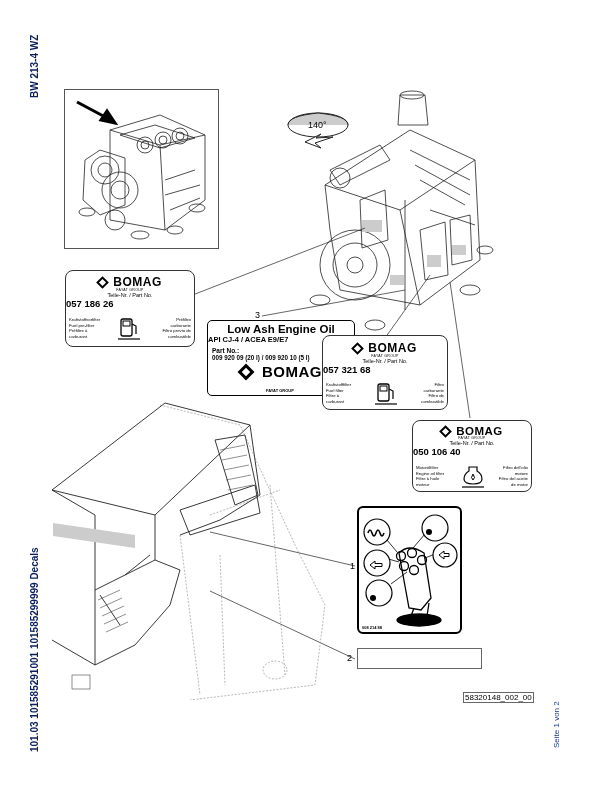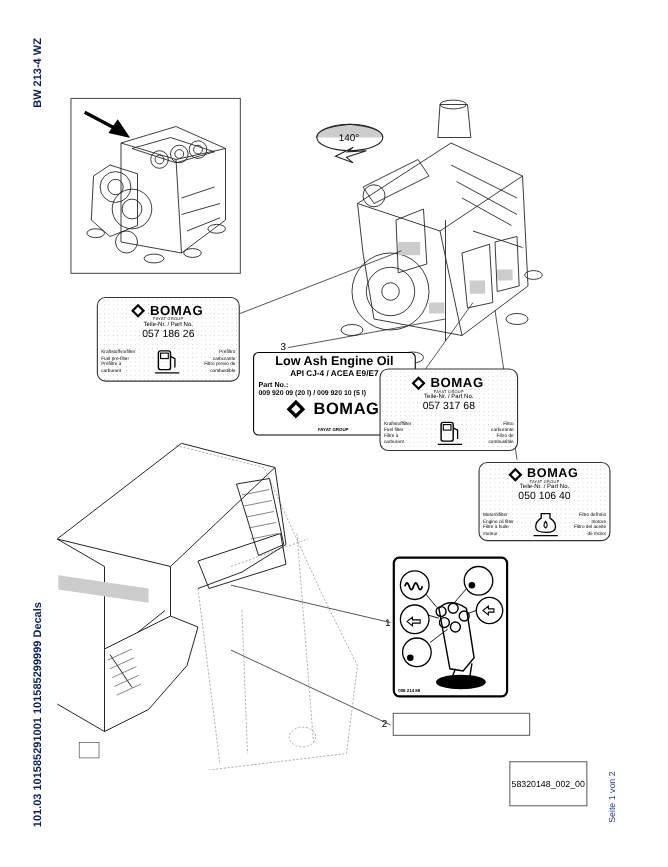--- a/index.html
+++ b/index.html
@@ -1,29 +1,29 @@
 <!DOCTYPE html>
 <html><head>
 <meta charset="utf-8">
 <style>
   html,body{margin:0;padding:0;background:#fff;}
   body{width:607px;height:788px;position:relative;overflow:hidden;font-family:"Liberation Sans",sans-serif;color:#000;}
   .abs{position:absolute;}
   .vtext{position:absolute;transform-origin:left top;transform:rotate(-90deg);white-space:nowrap;font-weight:bold;color:#0b1f5c;}
   .vside{position:absolute;transform-origin:left top;transform:rotate(-90deg);white-space:nowrap;color:#1e3a8a;font-size:8px;}
   .decal{position:absolute;border:1.5px solid #333;border-radius:8px;background:#fff;
-    background-image:radial-gradient(#ccc 0.6px,transparent 0.7px);background-size:4px 4px;box-sizing:border-box;margin-left:23px;}
+    background-image:radial-gradient(#ccc 0.6px,transparent 0.7px);background-size:4px 4px;box-sizing:border-box;}
   .logo{display:flex;align-items:center;justify-content:center;font-weight:900;letter-spacing:0.5px;}
   .logo .dia{width:9px;height:9px;border:2.5px solid #000;transform:rotate(45deg);margin-right:6px;box-sizing:border-box;}
   .sub{font-size:3.5px;text-align:center;margin-top:-1px;letter-spacing:.3px;}
   .pn-label{font-size:5.5px;text-align:center;}
-  .pn{font-weight:normal;text-align:center;}
+  .pn{font-weight:bold;}
   .small{font-size:4.3px;line-height:5.5px;}
   .callout{position:absolute;font-size:9px;}
-  .ref{position:absolute;border:1px solid #666;font-size:8px;padding:15px 1px;background:#fff;}
+  .ref{position:absolute;border:1px solid #666;font-size:8px;padding:0 1px;background:#fff;}
 </style>
 </head>
 <body>
 
 <div class="vtext" style="left:29px;top:98px;font-size:10px;">BW 213-4 WZ</div>
 <div class="vtext" style="left:29px;top:752px;font-size:10px;">101.03 101585291001 101585299999 Decals</div>
 <div class="vside" style="left:552px;top:748px;">Seite 1 von 2</div>
 
 <div class="abs" style="left:64px;top:89px;width:155px;height:160px;border:1px solid #555;box-sizing:border-box;">
   <svg width="153" height="158" viewBox="0 0 153 158">
@@ -164,39 +164,39 @@
     <div>carburante</div>
     <div>Filtro previo de</div>
     <div>combustible</div>
   </div>
 </div>
 
 <div class="callout" style="left:255px;top:310px;">3</div>
 
 <div class="decal" style="left:207px;top:320px;width:148px;height:76px;background-image:none;border:1.8px solid #000;border-radius:5px;">
   <div style="text-align:center;font-weight:bold;font-size:11.5px;margin-top:2px;">Low Ash Engine Oil</div>
-  <div style="text-align:center;font-weight:bold;font-size:7.5px;">API CJ-4 / ACEA E9/E7</div>
+  <div style="text-align:left;font-weight:bold;font-size:7.5px;">API CJ-4 / ACEA E9/E7</div>
   <div style="font-weight:bold;font-size:6.5px;margin:3px 0 0 4px;">Part No.:</div>
   <div style="font-weight:bold;font-size:6.3px;margin-left:4px;">009 920 09 (20 l) / 009 920 10 (5 l)</div>
   <div class="logo" style="font-size:15px;margin-top:2px;">
     <span class="dia" style="width:12px;height:12px;border-width:3.5px;margin-right:10px;"></span>
     <span>BOMAG</span>
   </div>
   <div class="abs" style="left:58px;bottom:2px;font-size:4px;font-weight:bold;">FAYAT GROUP</div>
   <div class="abs" style="right:3px;bottom:2px;font-size:4px;">008 332 90</div>
 </div>
 
 <div class="decal" style="left:322px;top:335px;width:126px;height:75px;">
   <div class="logo" style="margin-top:5px;font-size:12px;">
     <span class="dia"></span>
     <span>BOMAG</span>
   </div>
   <div class="sub">FAYAT GROUP</div>
   <div class="pn-label">Teile-Nr. / Part No.</div>
-  <div class="pn" style="font-size:9.5px;">057 317 68</div>
+  <div class="pn" style="font-size:9.5px;">057 321 68</div>
   <div class="abs small" style="left:3px;top:46px;width:40px;">
     <div>Kraftstofffilter</div>
     <div>Fuel filter</div>
     <div>Filtre à</div>
     <div>carburant</div>
   </div>
   <svg class="abs" style="left:50px;top:45px;" width="26" height="26" viewBox="0 0 26 26">
     <rect x="5" y="3" width="11" height="17" rx="2" fill="none" stroke="#000" stroke-width="1.3"></rect>
     <rect x="7" y="5" width="7" height="5" fill="none" stroke="#000" stroke-width="1"></rect>
     <path d="M16 8 L20 10 L20 18" fill="none" stroke="#000" stroke-width="1.2"></path>

